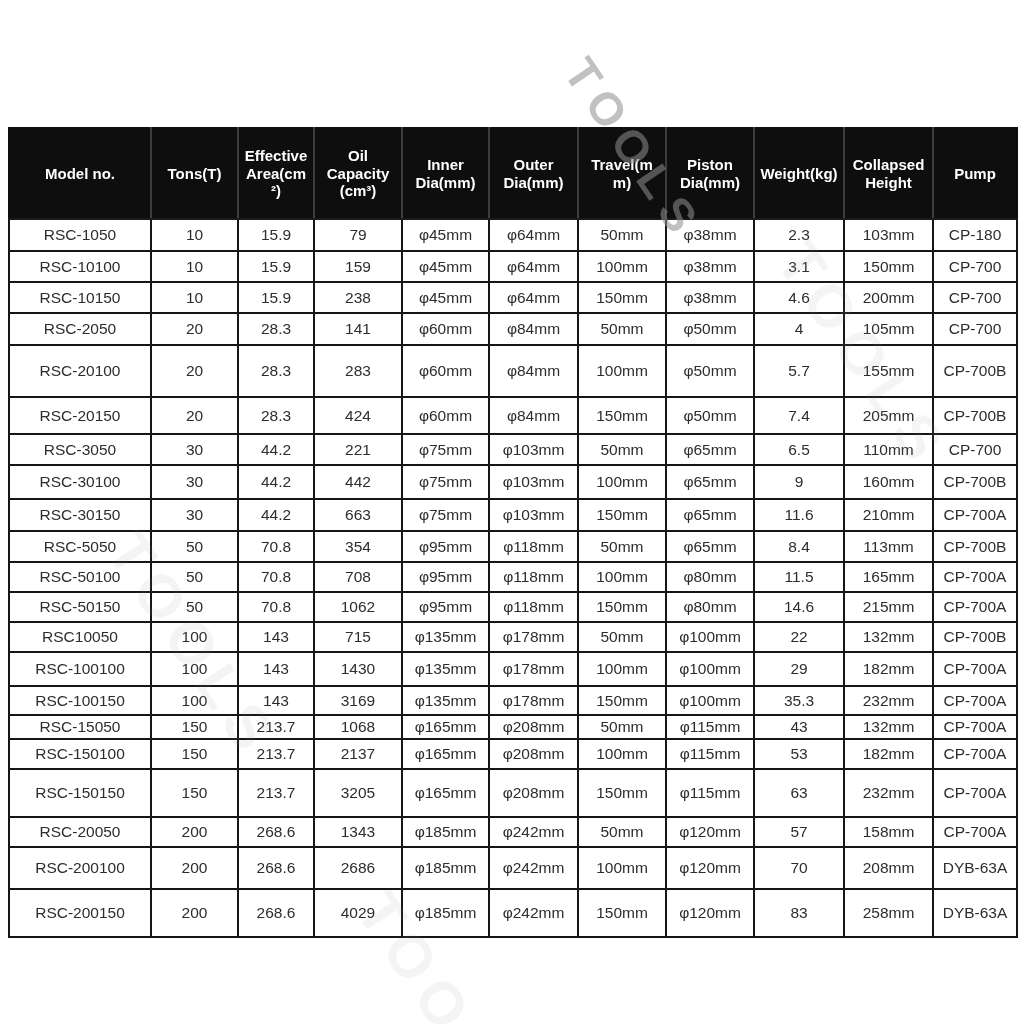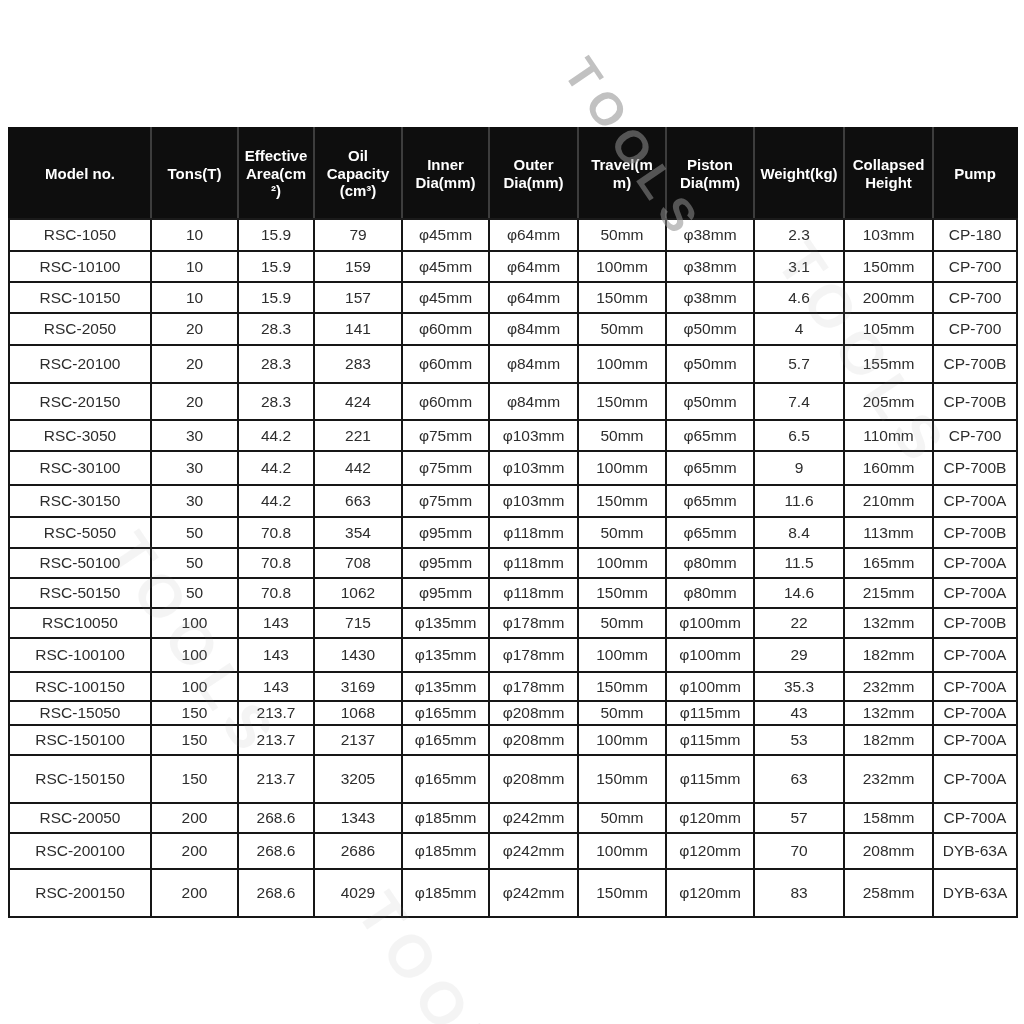--- a/index.html
+++ b/index.html
@@ -129,21 +129,21 @@
           <td>100mm</td>
           <td>φ38mm</td>
           <td>3.1</td>
           <td>150mm</td>
           <td>CP-700</td>
         </tr>
         <tr style="height: 31px;">
           <td>RSC-10150</td>
           <td>10</td>
           <td>15.9</td>
-          <td>157</td>
+          <td>238</td>
           <td>φ45mm</td>
           <td>φ64mm</td>
           <td>150mm</td>
           <td>φ38mm</td>
           <td>4.6</td>
           <td>200mm</td>
           <td>CP-700</td>
         </tr>
         <tr style="height: 32px;">
           <td>RSC-2050</td>
@@ -151,21 +151,21 @@
           <td>28.3</td>
           <td>141</td>
           <td>φ60mm</td>
           <td>φ84mm</td>
           <td>50mm</td>
           <td>φ50mm</td>
           <td>4</td>
           <td>105mm</td>
           <td>CP-700</td>
         </tr>
-        <tr style="height: 38px; padding-left: 9px;">
+        <tr style="height: 52px; padding-left: 9px;">
           <td>RSC-20100</td>
           <td>20</td>
           <td>28.3</td>
           <td>283</td>
           <td>φ60mm</td>
           <td>φ84mm</td>
           <td>100mm</td>
           <td>φ50mm</td>
           <td>5.7</td>
           <td>155mm</td>
@@ -346,21 +346,21 @@
           <td>268.6</td>
           <td>1343</td>
           <td>φ185mm</td>
           <td>φ242mm</td>
           <td>50mm</td>
           <td>φ120mm</td>
           <td>57</td>
           <td>158mm</td>
           <td>CP-700A</td>
         </tr>
-        <tr style="height: 36px;">
+        <tr style="height: 42px;">
           <td>RSC-200100</td>
           <td>200</td>
           <td>268.6</td>
           <td>2686</td>
           <td>φ185mm</td>
           <td>φ242mm</td>
           <td>100mm</td>
           <td>φ120mm</td>
           <td>70</td>
           <td>208mm</td>

